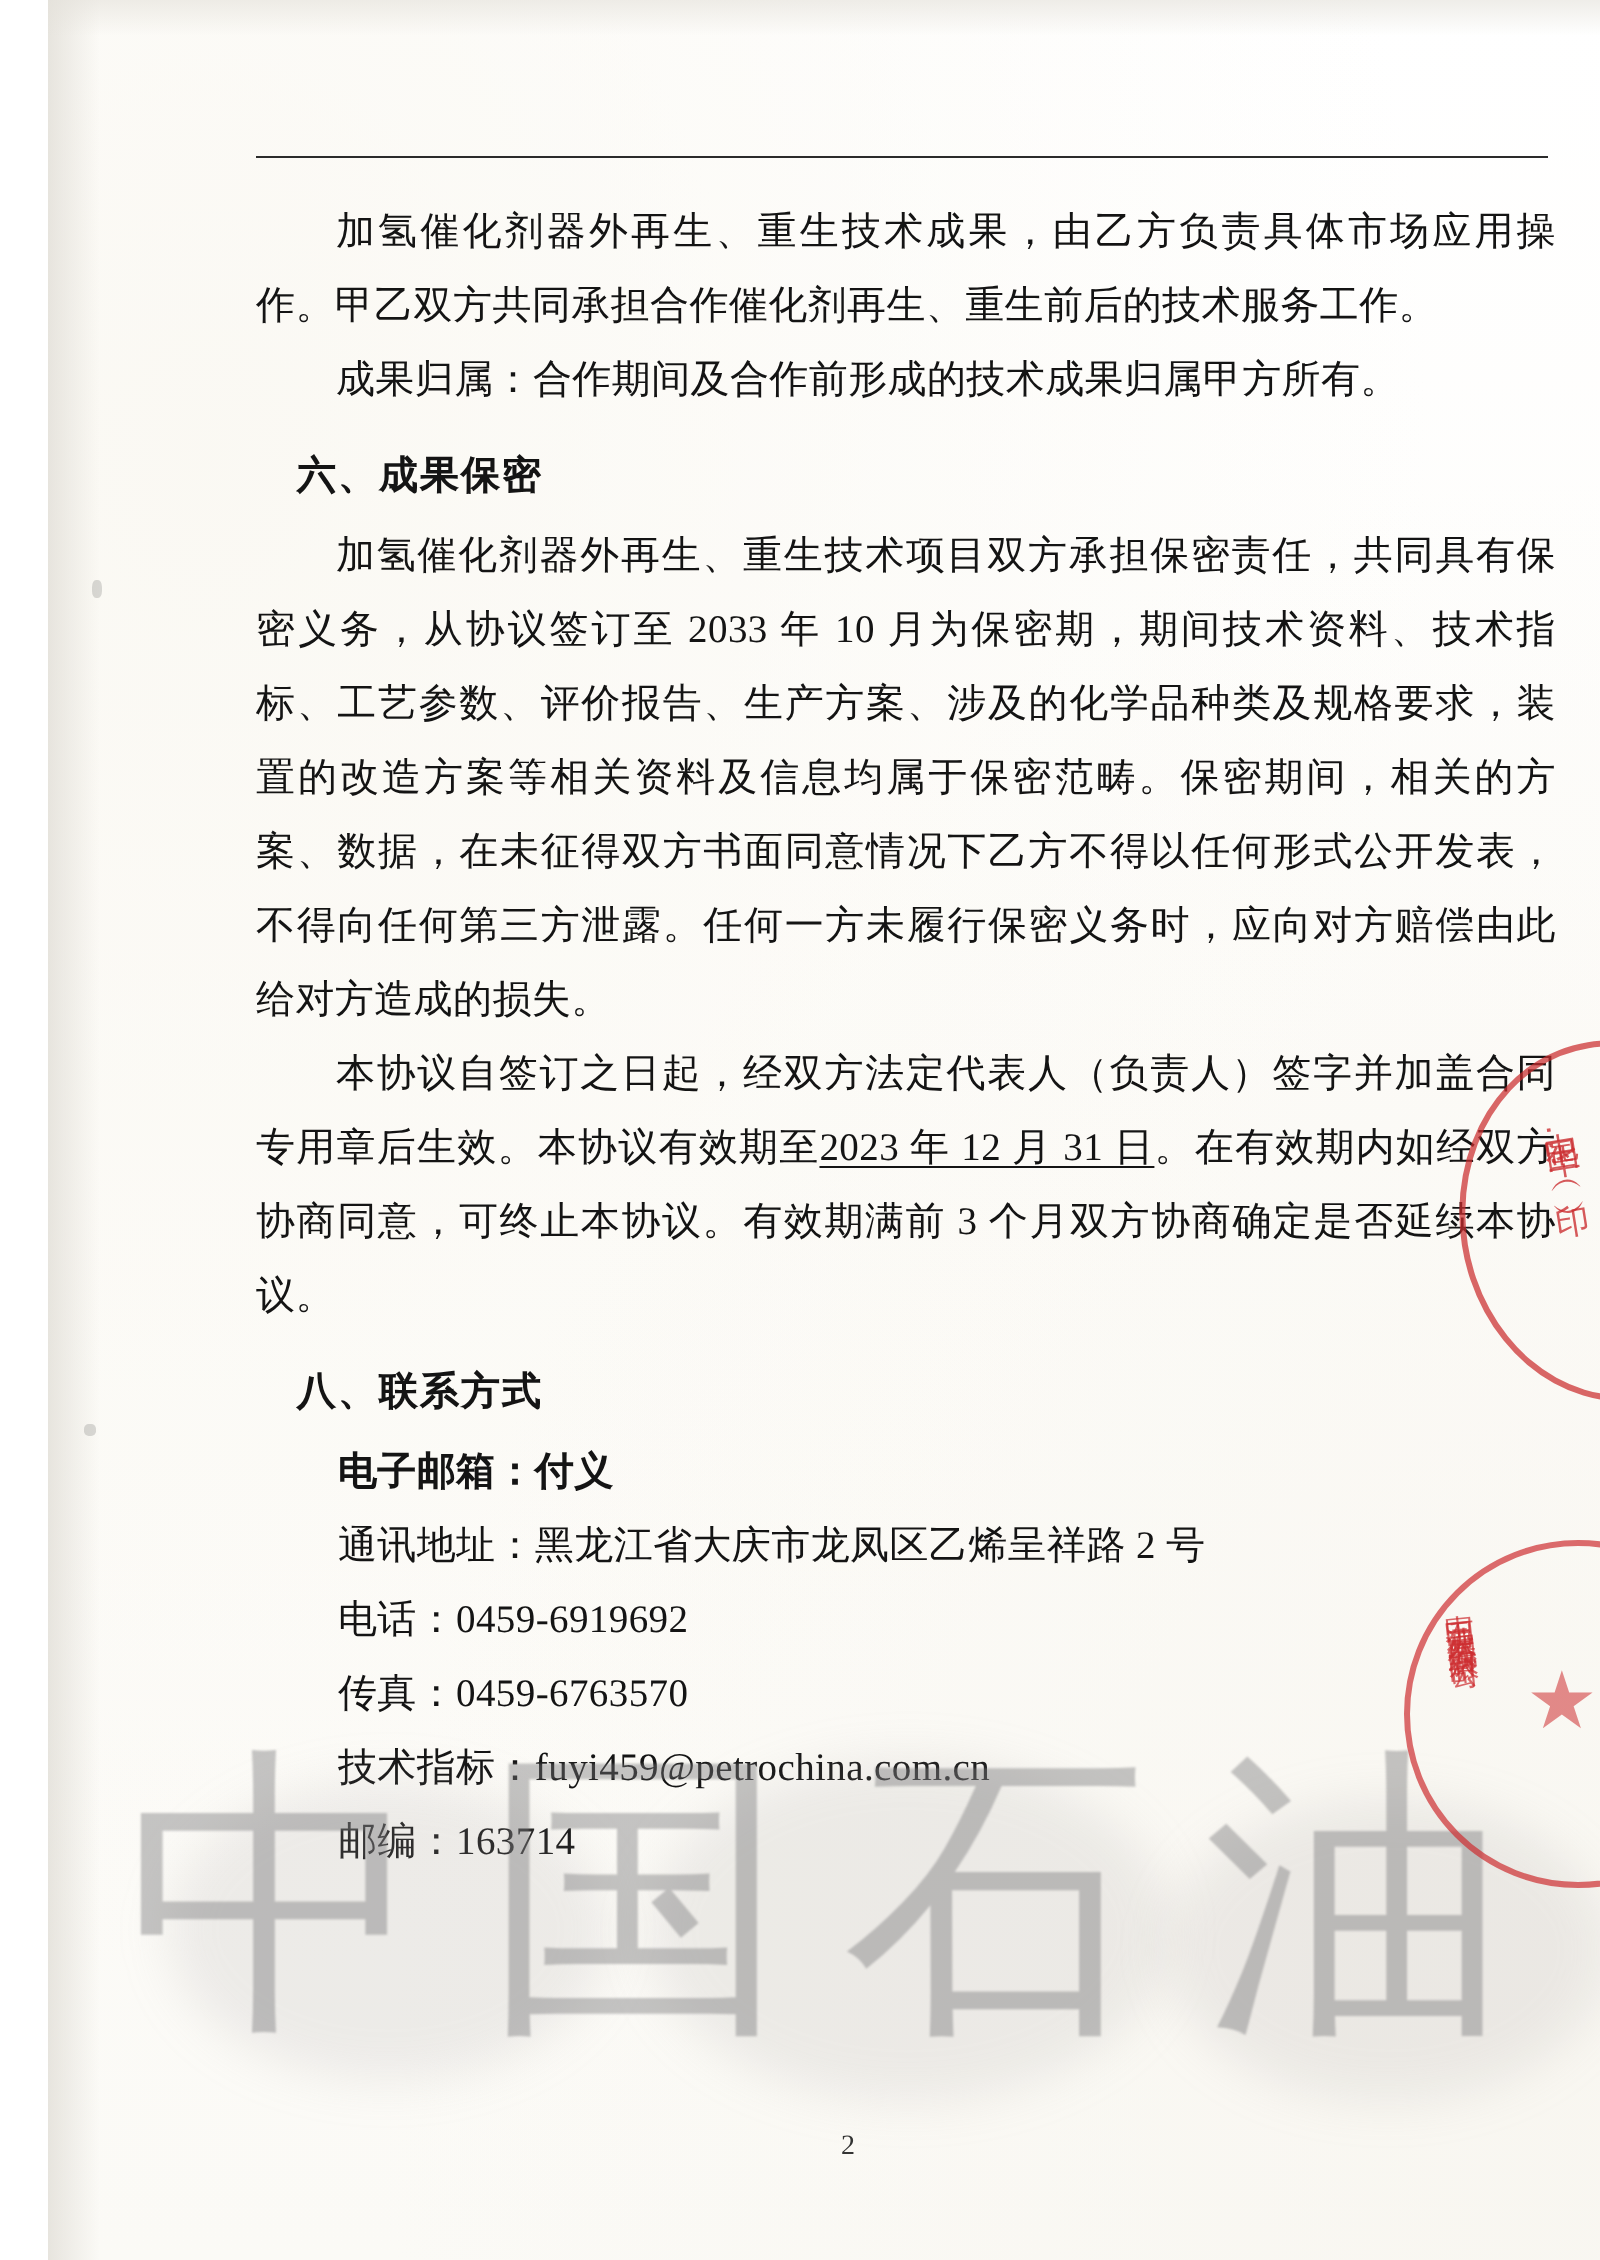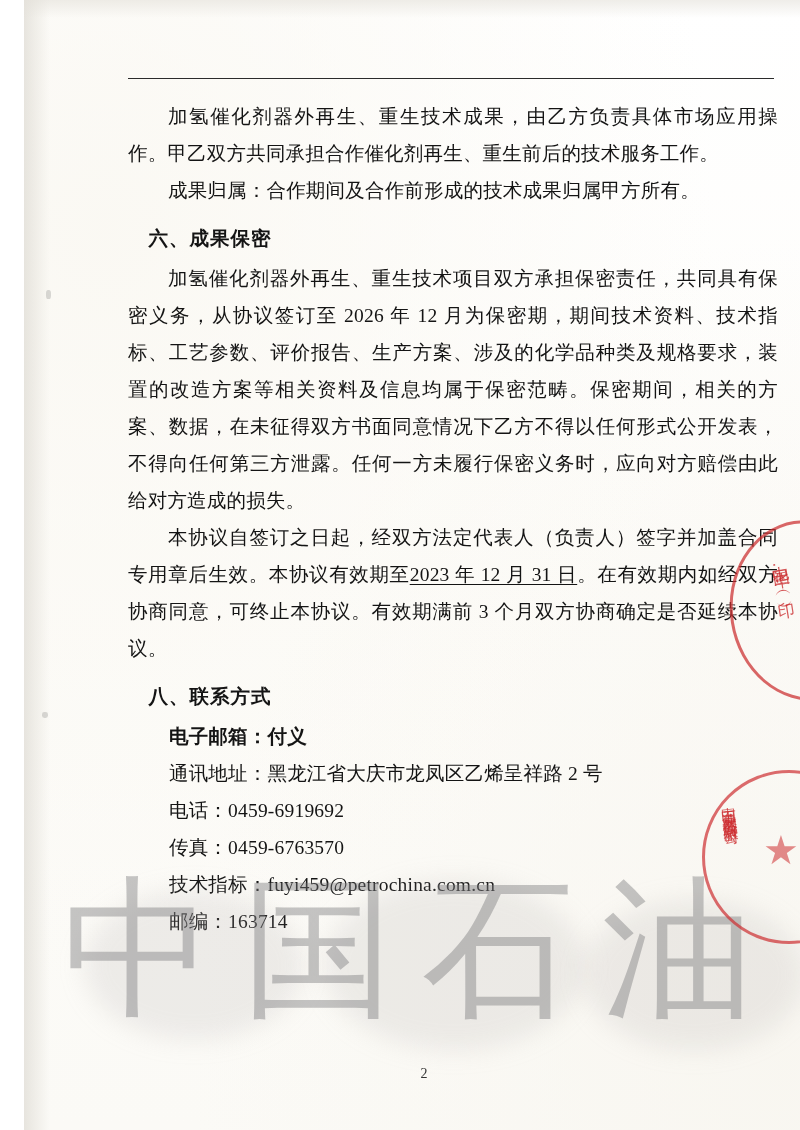--- a/index.html
+++ b/index.html
@@ -216,21 +216,21 @@
   <div class="rule"></div>
 
   <div class="content">
 
     <p class="indent">加氢催化剂器外再生、重生技术成果，由乙方负责具体市场应用操作。甲乙双方共同承担合作催化剂再生、重生前后的技术服务工作。</p>
 
     <p class="indent">成果归属：合作期间及合作前形成的技术成果归属甲方所有。</p>
 
     <p class="heading">六、成果保密</p>
 
-    <p class="indent">加氢催化剂器外再生、重生技术项目双方承担保密责任，共同具有保密义务，从协议签订至 2026 年 12 月为保密期，期间技术资料、技术指标、工艺参数、评价报告、生产方案、涉及的化学品种类及规格要求，装置的改造方案等相关资料及信息均属于保密范畴。保密期间，相关的方案、数据，在未征得双方书面同意情况下乙方不得以任何形式公开发表，不得向任何第三方泄露。任何一方未履行保密义务时，应向对方赔偿由此给对方造成的损失。</p>
+    <p class="indent">加氢催化剂器外再生、重生技术项目双方承担保密责任，共同具有保密义务，从协议签订至 2033 年 10 月为保密期，期间技术资料、技术指标、工艺参数、评价报告、生产方案、涉及的化学品种类及规格要求，装置的改造方案等相关资料及信息均属于保密范畴。保密期间，相关的方案、数据，在未征得双方书面同意情况下乙方不得以任何形式公开发表，不得向任何第三方泄露。任何一方未履行保密义务时，应向对方赔偿由此给对方造成的损失。</p>
 
 
     <p class="indent"><span>本协议自签订之日起，经双方法定代表人（负责人）签字并加盖合同专用章后生效。本协议有效期至</span><span class="underline">2023 年 12 月 31 日</span><span>。在有效期内如经双方协商同意，可终止本协议。有效期满前 3 个月双方协商确定是否延续本协议。</span></p>
 
     <p class="heading">八、联系方式</p>
 
     <p class="sub-indent">电子邮箱：付义</p>
 
     <p class="contact-line">通讯地址：黑龙江省大庆市龙凤区乙烯呈祥路 2 号</p>
 

